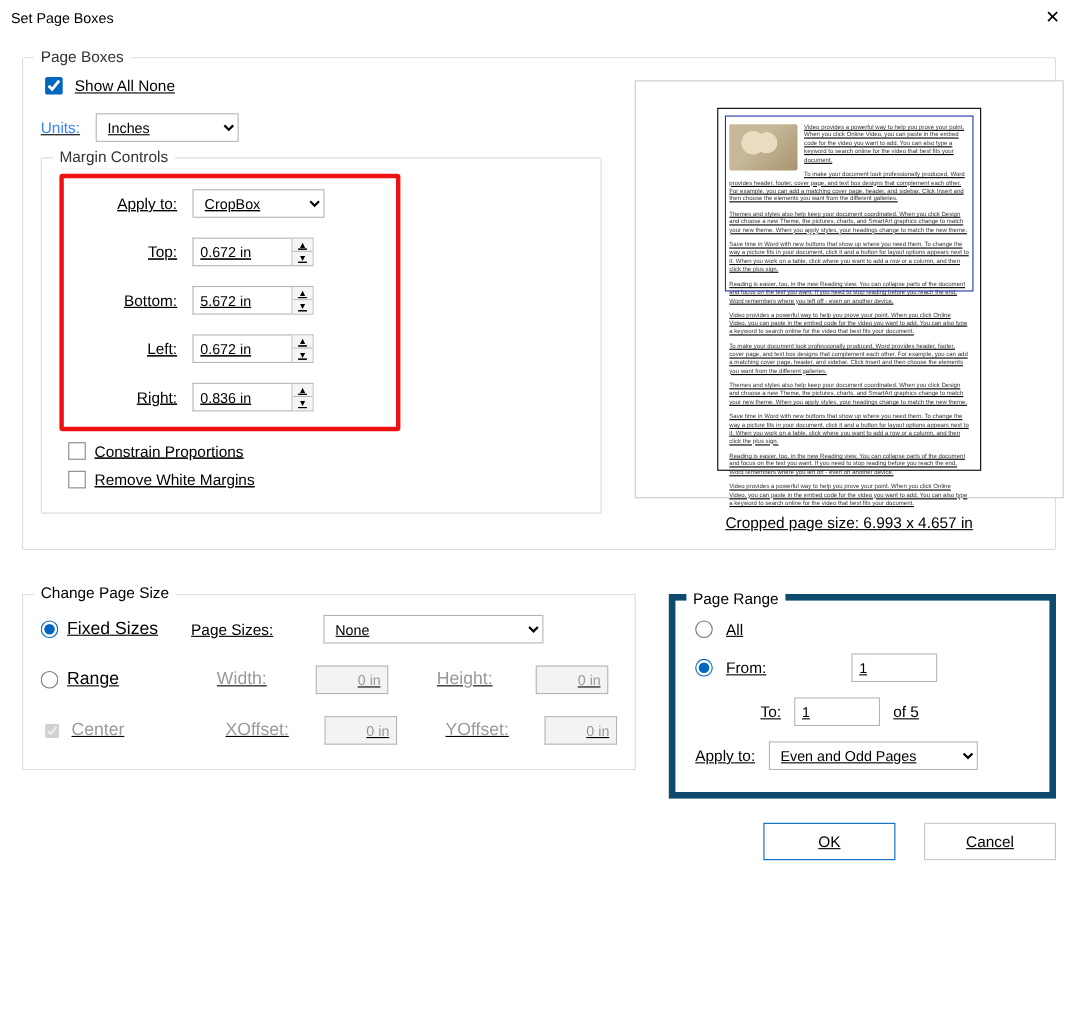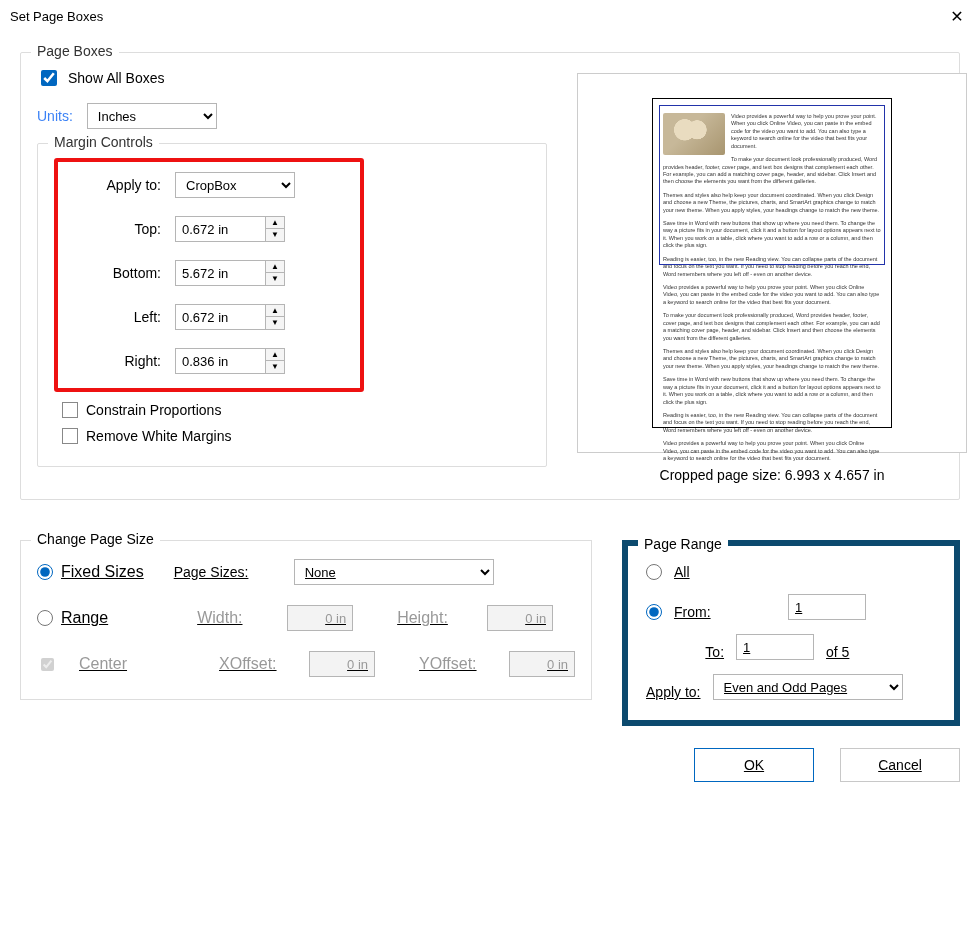--- a/index.html
+++ b/index.html
@@ -1,20 +1,20 @@
 <!DOCTYPE html>
 <html><head>
 <meta charset="utf-8">
 <style>
   * { box-sizing: border-box; font-family: "Segoe UI", Tahoma, sans-serif; }
   body { margin:0; background:#fff; width:980px; height:930px; overflow:hidden; color:#000; }
   .titlebar { height:32px; display:flex; align-items:center; justify-content:space-between; padding:0 0 0 10px; font-size:13px; }
   .close { width:46px; height:32px; display:flex; align-items:center; justify-content:center; font-size:16px; }
   .dlg { padding:6px 20px 16px 20px; }
-  .groupbox { border:1px solid #ddd; border-radius:2px; padding:14px 16px 16px 16px; position:relative; margin-top:14px; }
+  .groupbox { border:1px solid #ddd; border-radius:2px; padding:14px 16px 16px 16px; position:relative; margin-top:14px;text-decoration:underline; }
   .groupbox > .legend { position:absolute; top:-10px; left:10px; background:#fff; padding:0 6px; font-size:14px; color:#333; }
   .row { display:flex; align-items:center; gap:10px; }
   .chk { display:flex; align-items:center; gap:8px; font-size:14px; }
   .chk input { width:16px; height:16px; accent-color:#0067c0; }
   label.lbl { font-size:14px; color:#3b82f6; }
   select, input[type=text] { font-size:13px; padding:0 6px; border:1px solid #b5b5b5; background:#fff; height:26px; }
   select { padding-right:22px; }
   .units-row { margin-top:14px; gap:14px; }
   .margin-group { margin-top:14px; padding-bottom:22px; }
   .highlight { border:4px solid #e11; border-radius:3px; padding:10px 12px 14px 12px; width:310px; }
@@ -42,21 +42,21 @@
   .pg-img::after{ content:""; position:absolute; inset:0; background: radial-gradient(circle at 35% 40%, #e9dcc0 22%, transparent 23%), radial-gradient(circle at 55% 40%, #e9dcc0 22%, transparent 23%);}
   .cropsize { text-align:center; font-size:14px; margin-top:14px; }
   .cps-group { border:1px solid #ddd; padding:18px 16px 22px 16px; position:relative; margin-top:40px;}
   .cps-group .legend { position:absolute; top:-10px; left:10px; background:#fff; padding:0 6px; font-size:14px; }
   .radio { width:16px; height:16px; accent-color:#0067c0; margin:0;}
   .sizelab { display:inline-block; width:90px; font-size:14px; }
   .szfield { width:66px; height:26px; }
   .disabled { color:#999; }
   .pr-group { border:6px solid #0c4a6e; padding:18px 18px 20px 18px; position:relative; margin-top:0;}
   .pr-group .legend { position:absolute; top:-10px; left:10px; background:#fff; padding:0 6px; font-size:14px; }
-  .pr-row { display:flex; align-items:flex-end; gap:12px; font-size:14px; margin-top:14px;}
+  .pr-row { display:flex; align-items:center; gap:12px; font-size:14px; margin-top:14px;}
   .pr-row input[type=text]{ width:78px; }
   .footer { display:flex; justify-content:flex-end; gap:26px; margin-top:22px; }
   .bottomrow { display:flex; gap:30px; align-items:flex-start; margin-top:0;text-decoration:underline;}
   .bottomrow .left { flex:0 0 510px;}
   .bottomrow .right { flex:1;}
   input.dis { background:#f3f3f3; color:#999;text-align:right; }
   .para { margin-bottom:6px; }
 </style>
 </head>
 <body>
@@ -70,21 +70,21 @@
 
 <div class="dlg">
 
   <div class="groupbox">
     <span class="legend">Page Boxes</span>
 
     <div class="columns">
       <div class="leftcol">
         <div class="chk">
           <input type="checkbox" checked="" style="">
-          <span>Show All Boxes</span>
+          <span>Show All None</span>
         </div>
 
         <div class="row units-row">
           <label class="lbl">Units:</label>
           <select style="width:130px">
             <option>Inches</option>
           </select>
         </div>
 
         <div class="groupbox margin-group">
@@ -198,21 +198,21 @@
             <span>Range</span>
           </label>
           <span style="width:29px"></span>
           <span class="lbl disabled" style="width:60px">Width:</span>
           <input type="text" class="szfield dis" disabled="" value="0 in" style="">
           <span class="lbl disabled" style="width:60px;margin-left:14px">Height:</span>
           <input type="text" class="szfield dis" disabled="" value="0 in" style="">
         </div>
 
         <div class="row" style="gap:30px;margin-top:20px">
-          <label class="row disabled" style="gap:22px">
+          <label class="row disabled" style="gap:8px">
             <input type="checkbox" disabled="" checked="" style="accent-color: rgb(187, 187, 187);">
             <span>Center</span>
           </label>
           <span style="width:32px"></span>
           <span class="lbl disabled" style="width:60px">XOffset:</span>
           <input type="text" class="szfield dis" disabled="" value="0 in" style="">
           <span class="lbl disabled" style="width:60px;margin-left:14px">YOffset:</span>
           <input type="text" class="szfield dis" disabled="" value="0 in" style="">
         </div>
       </div>

